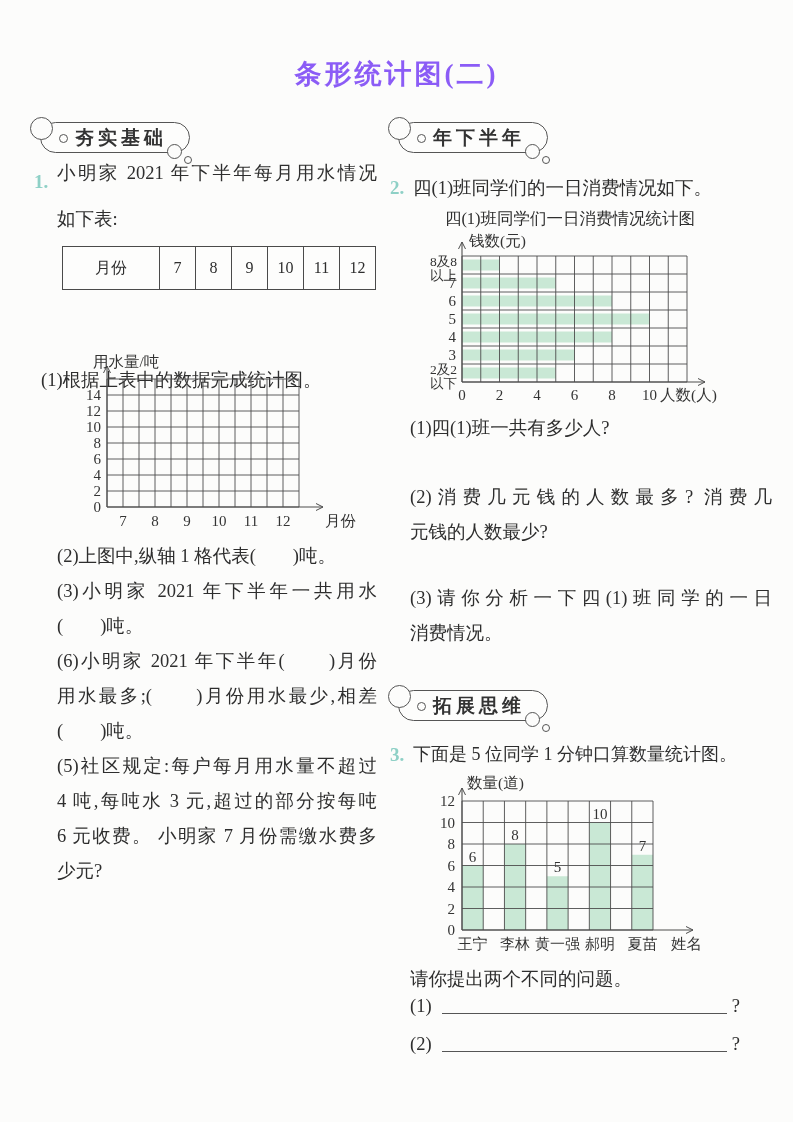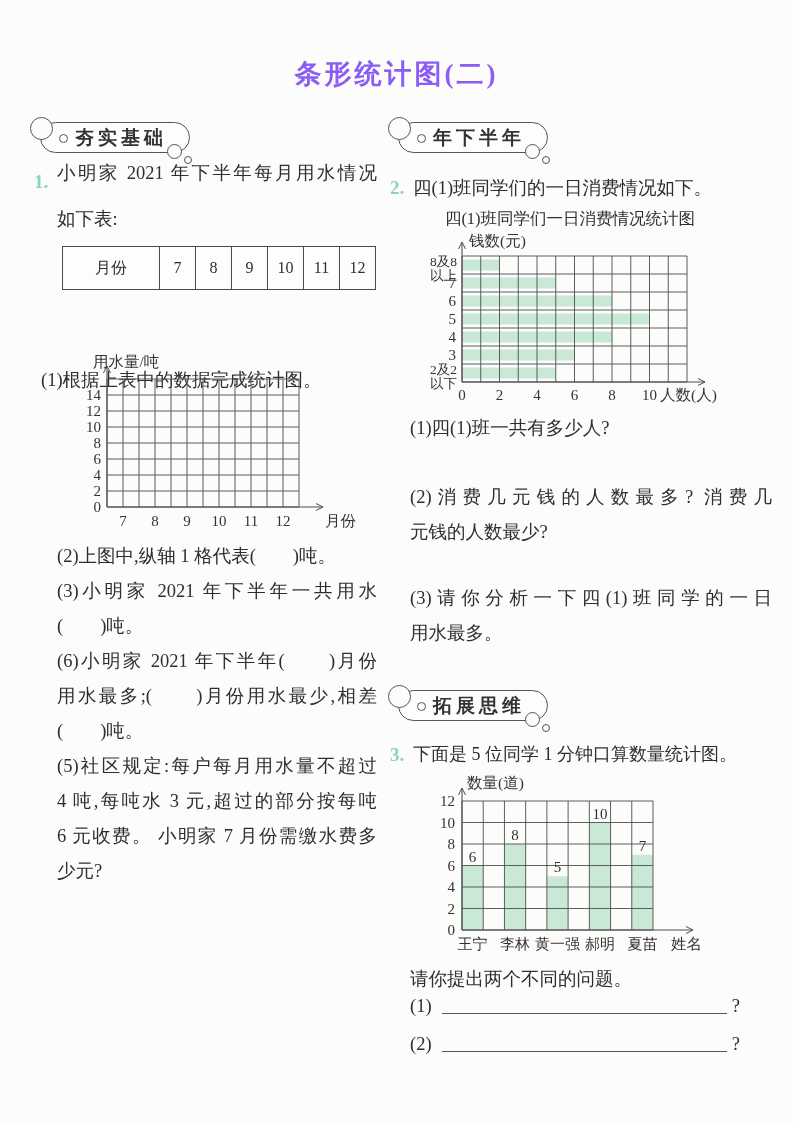--- a/index.html
+++ b/index.html
@@ -206,21 +206,21 @@
       <text x="169.5" y="168" text-anchor="middle" font-size="15" fill="#333" font-family="&quot;Liberation Serif&quot;,&quot;DejaVu Serif&quot;,serif">6</text>
       <text x="207" y="168" text-anchor="middle" font-size="15" fill="#333" font-family="&quot;Liberation Serif&quot;,&quot;DejaVu Serif&quot;,serif">8</text>
       <text x="244.5" y="168" text-anchor="middle" font-size="15" fill="#333" font-family="&quot;Liberation Serif&quot;,&quot;DejaVu Serif&quot;,serif">10</text>
       <text x="255" y="168" text-anchor="start" font-size="15.5" fill="#333" font-family="&quot;Liberation Serif&quot;,&quot;DejaVu Serif&quot;,serif">人数(人)</text>
     </svg></div>
 
 <div class="line" style="left:410px; top:415px;">(1)四(1)班一共有多少人?</div>
 <div class="line just" style="left:410px; top:484px; width:362px;">(2)消费几元钱的人数最多? 消费几</div>
 <div class="line" style="left:410px; top:519px;">元钱的人数最少?</div>
 <div class="line just" style="left:410px; top:585px; width:362px;">(3)请你分析一下四(1)班同学的一日</div>
-<div class="line" style="left:410px; top:620px;">用水最多。</div>
+<div class="line" style="left:410px; top:620px;">消费情况。</div>
 
 <div class="pnum" style="left:390px; top:744px;">3.</div>
 <div class="line" style="left:413px; top:742px; font-size:18px;text-align:right;">下面是 5 位同学 1 分钟口算数量统计图。</div>
 
 <div class="chartbox" style="left:412px; top:775px;" id="chart-vbar"><svg width="320" height="185" viewBox="0 0 320 185">
       <rect x="50" y="90.5" width="21.22222222222222" height="64.5" fill="#c9e8d5"></rect>
       <rect x="92.44444444444444" y="69" width="21.22222222222222" height="86" fill="#c9e8d5"></rect>
       <rect x="134.88888888888889" y="101.25" width="21.22222222222222" height="53.75" fill="#c9e8d5"></rect>
       <rect x="177.33333333333331" y="47.5" width="21.22222222222222" height="107.5" fill="#c9e8d5"></rect>
       <rect x="219.77777777777777" y="79.75" width="21.22222222222222" height="75.25" fill="#c9e8d5"></rect>

